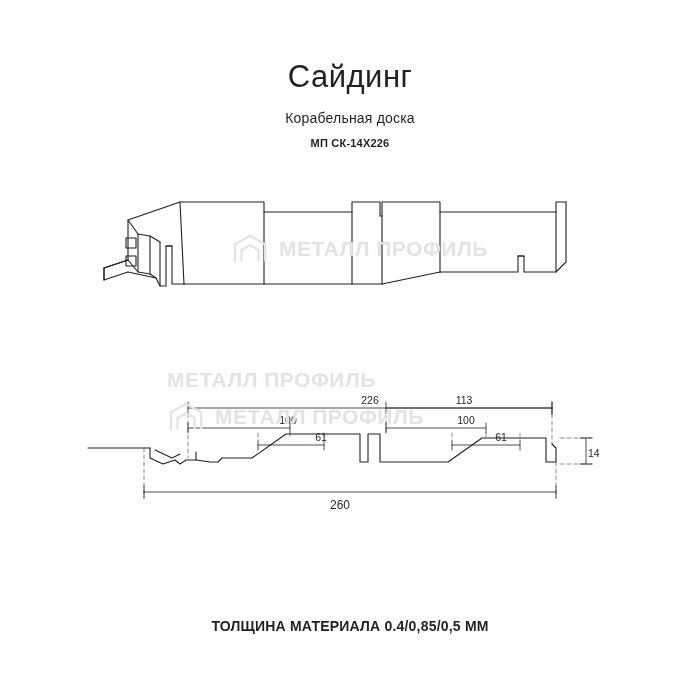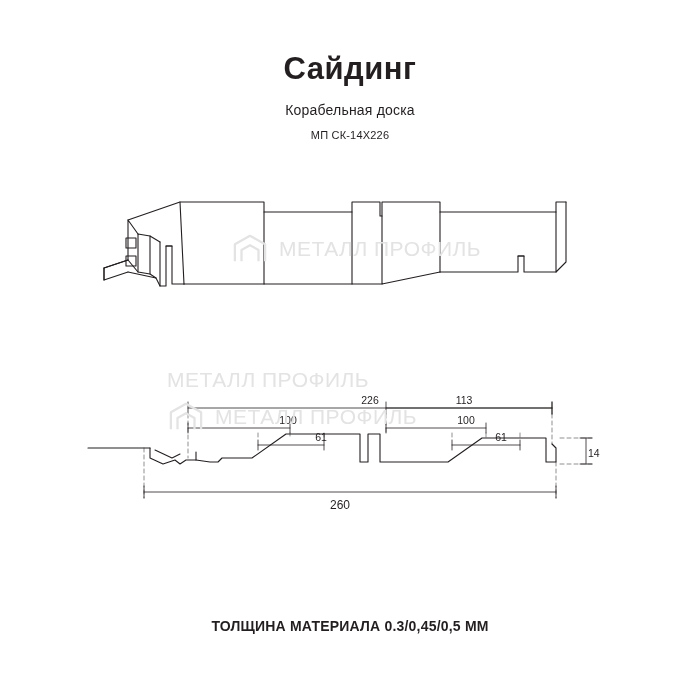--- a/index.html
+++ b/index.html
@@ -24,51 +24,51 @@
   
   .header {
     position: absolute;
     left: 0;
     top: 48px;
     width: 700px;
     text-align: center;
   }
   .title {
     font-size: 31px;
-    font-weight: bold;
+    font-weight: normal;
     letter-spacing: 0.5px;
     line-height: 1.1;
-    margin: 4px;
+    margin: 12px;
   }
   .subtitle {
     font-size: 14px;
     font-weight: normal;
     margin-top: 16px;
     letter-spacing: 0.2px;
   }
   .code {
     font-size: 11px;
-    font-weight: normal;
+    font-weight: bold;
     margin-top: 11px;
     letter-spacing: 0.2px;
   }
 
   
   .wm {
     position: absolute;
     display: flex;
     align-items: center;
     gap: 10px;
     opacity: 1;
     pointer-events: none;
     user-select: none;
   }
   .wm .wm-text {
     font-size: 21px;
-    font-weight: normal;
+    font-weight: bold;
     color: #e3e3e3;
     letter-spacing: 0.5px;
     white-space: nowrap;
   }
   .wm .wm-mark {
     width: 38px;
     height: 34px;
     flex: 0 0 auto;
   }
   #wm-top { left: 231px; top: 232px; }
@@ -236,15 +236,15 @@
   <div class="wm" id="wm-bot">
     <svg class="wm-mark" viewBox="0 0 40 36">
       <g fill="none" stroke="#e3e3e3" stroke-width="2.4" stroke-linejoin="round">
         <path d="M4 31 L4 13 L20 4 L36 13 L36 31"></path>
         <path d="M11 31 L11 19 L20 14 L29 19 L29 31"></path>
       </g>
     </svg>
     <span class="wm-text">МЕТАЛЛ ПРОФИЛЬ</span>
   </div>
 
-  <div class="footer">ТОЛЩИНА МАТЕРИАЛА 0.3/0,45/0,5 ММ</div>
+  <div class="footer">ТОЛЩИНА МАТЕРИАЛА 0.4/0,85/0,5 ММ</div>
 
 </div>
 
 </body></html>

